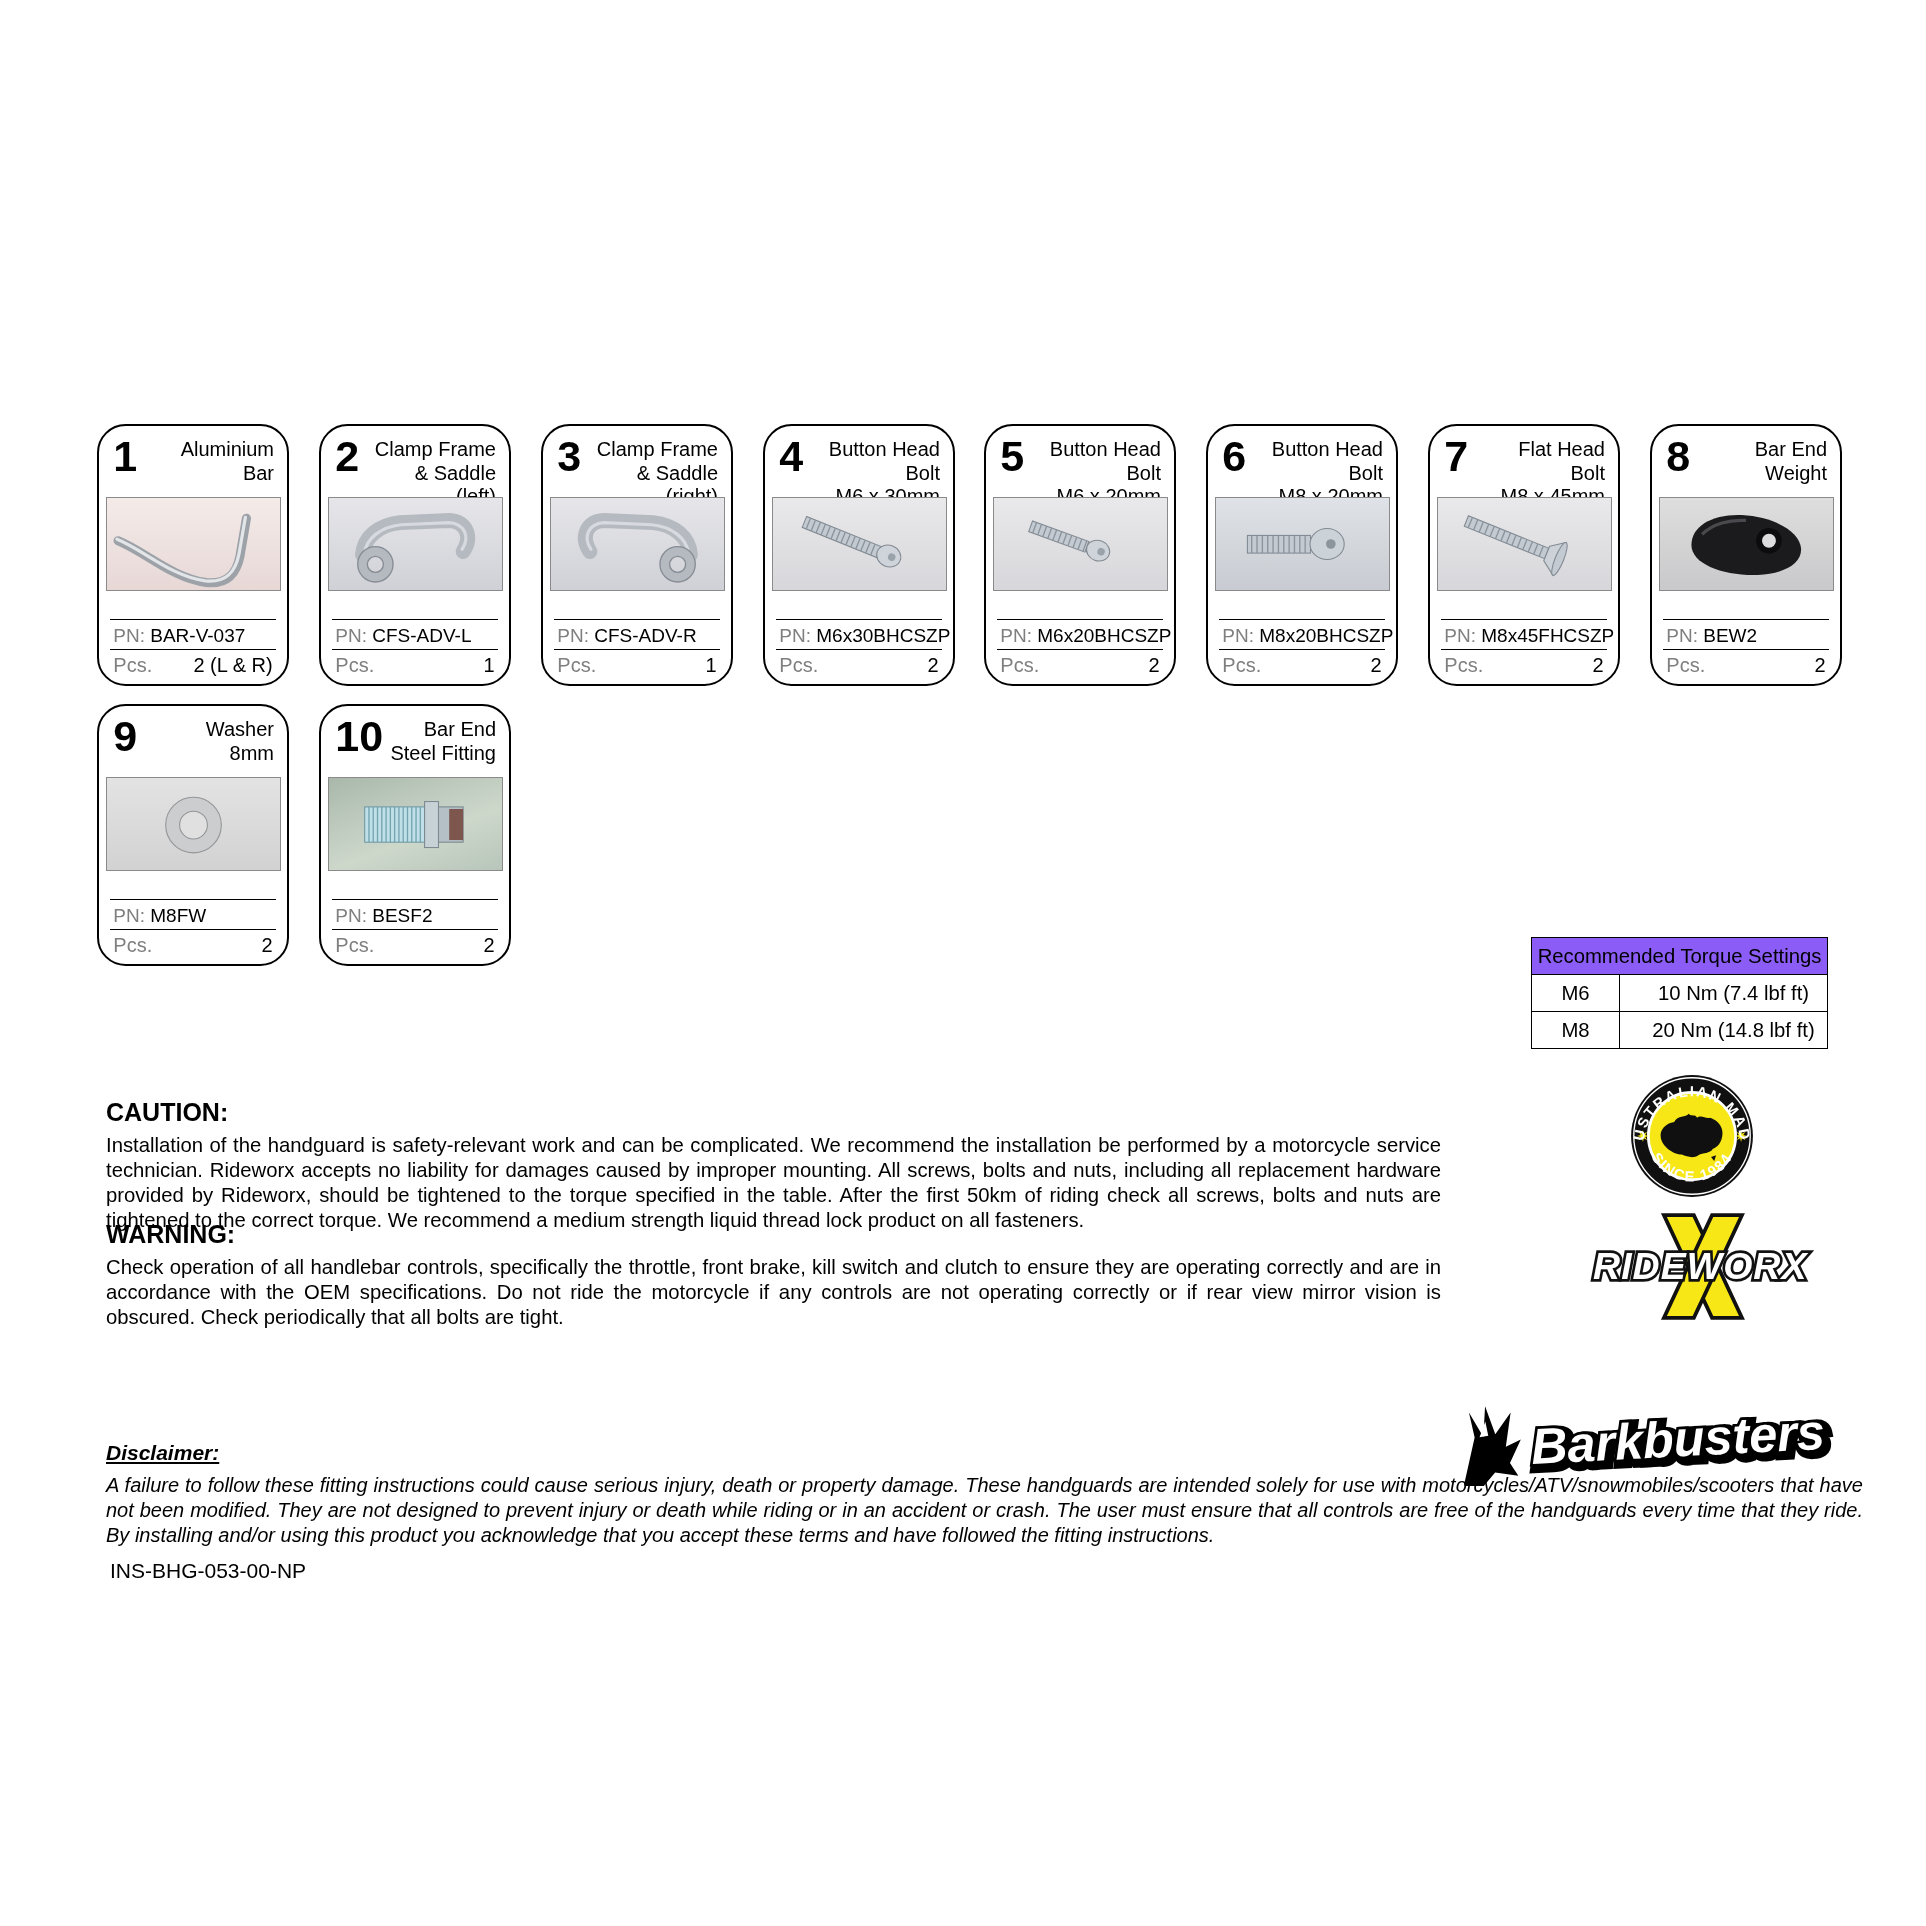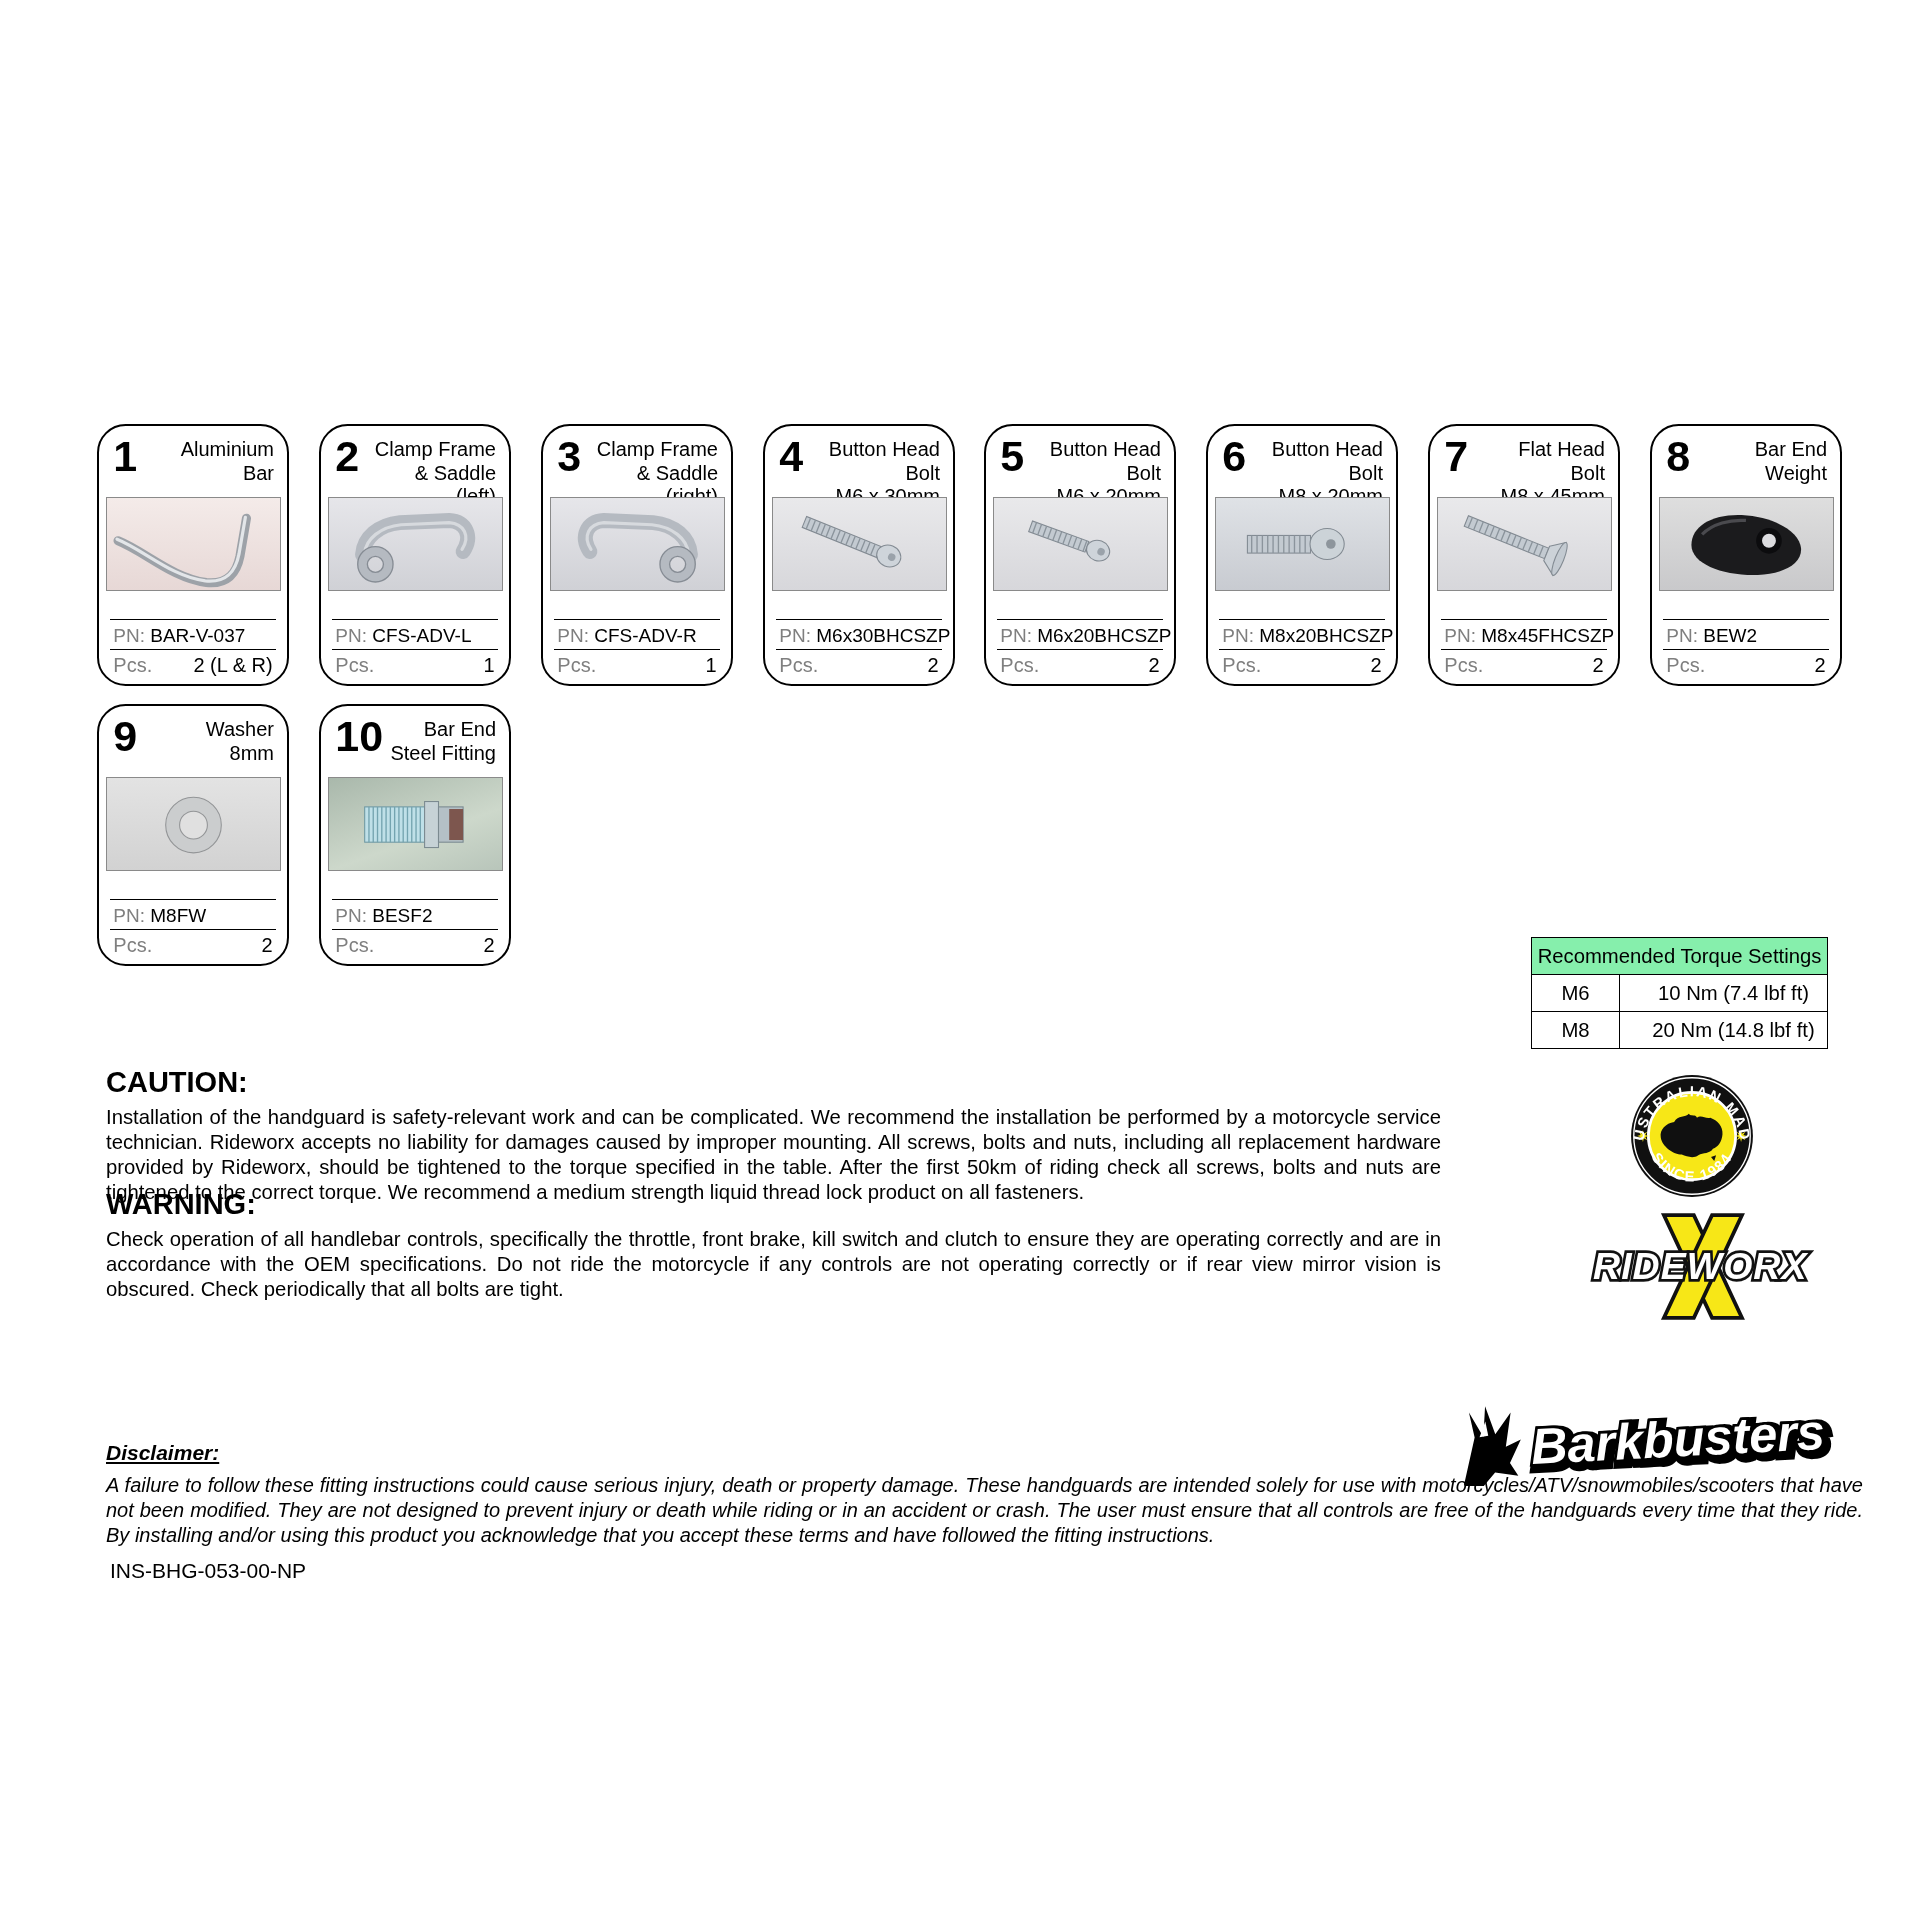--- a/index.html
+++ b/index.html
@@ -25,30 +25,30 @@
   .photo-2,.photo-3{background:linear-gradient(180deg,#e6e6ea,#d0d1d6);}
   .photo-4,.photo-5,.photo-7{background:linear-gradient(180deg,#e9e9eb,#d7d7db);}
   .photo-6{background:linear-gradient(180deg,#dfe2e6,#c8cbd1);}
   .photo-8{background:linear-gradient(180deg,#dedede,#c9c9cb);}
   .photo-9{background:linear-gradient(180deg,#e3e3e3,#d2d2d2);}
   .photo-10{background:linear-gradient(160deg,#a9b8ab,#cdd8cb 60%,#b8c5ba);}
 
   
   .torque{position:absolute;left:1531px;top:937px;width:295px;border:1.6px solid #000;
           font-size:20.3px;background:#fff;}
-  .torque-title{height:36px;line-height:36px;text-align:center;background:#86efac;
+  .torque-title{height:36px;line-height:36px;text-align:center;background:#8b5cf6;
                 border-bottom:1.6px solid #000;}
   .torque-row{display:flex;height:36px;line-height:36px;gap:20px;}
   .torque-row.second{border-top:1.6px solid #000;}
   .tcell-size{width:87px;text-align:center;border-right:1.6px solid #000;}
   .tcell-val{flex:1;text-align:center;}
 
   
   .textblock{position:absolute;left:106px;width:1335px;}
-  .tb-head{font-size:29px;font-weight:bold;margin-bottom:5.5px;}
+  .tb-head{font-size:25px;font-weight:bold;margin-bottom:5.5px;margin-top:32px;}
   .tb-body{font-size:20.3px;line-height:25px;text-align:justify;}
   #caution-block{top:1066px;}
   #warning-block{top:1188px;}
 
   .contact{position:absolute;left:1562px;top:1324px;font-size:20.3px;line-height:25px;}
   .c-lbl{display:inline-block;width:81px;}
   .c-val-bold{font-weight:bold;}
 
   .disclaimer-head{position:absolute;left:106px;top:1441px;font-size:21px;font-weight:bold;
                    font-style:italic;text-decoration:underline;}

